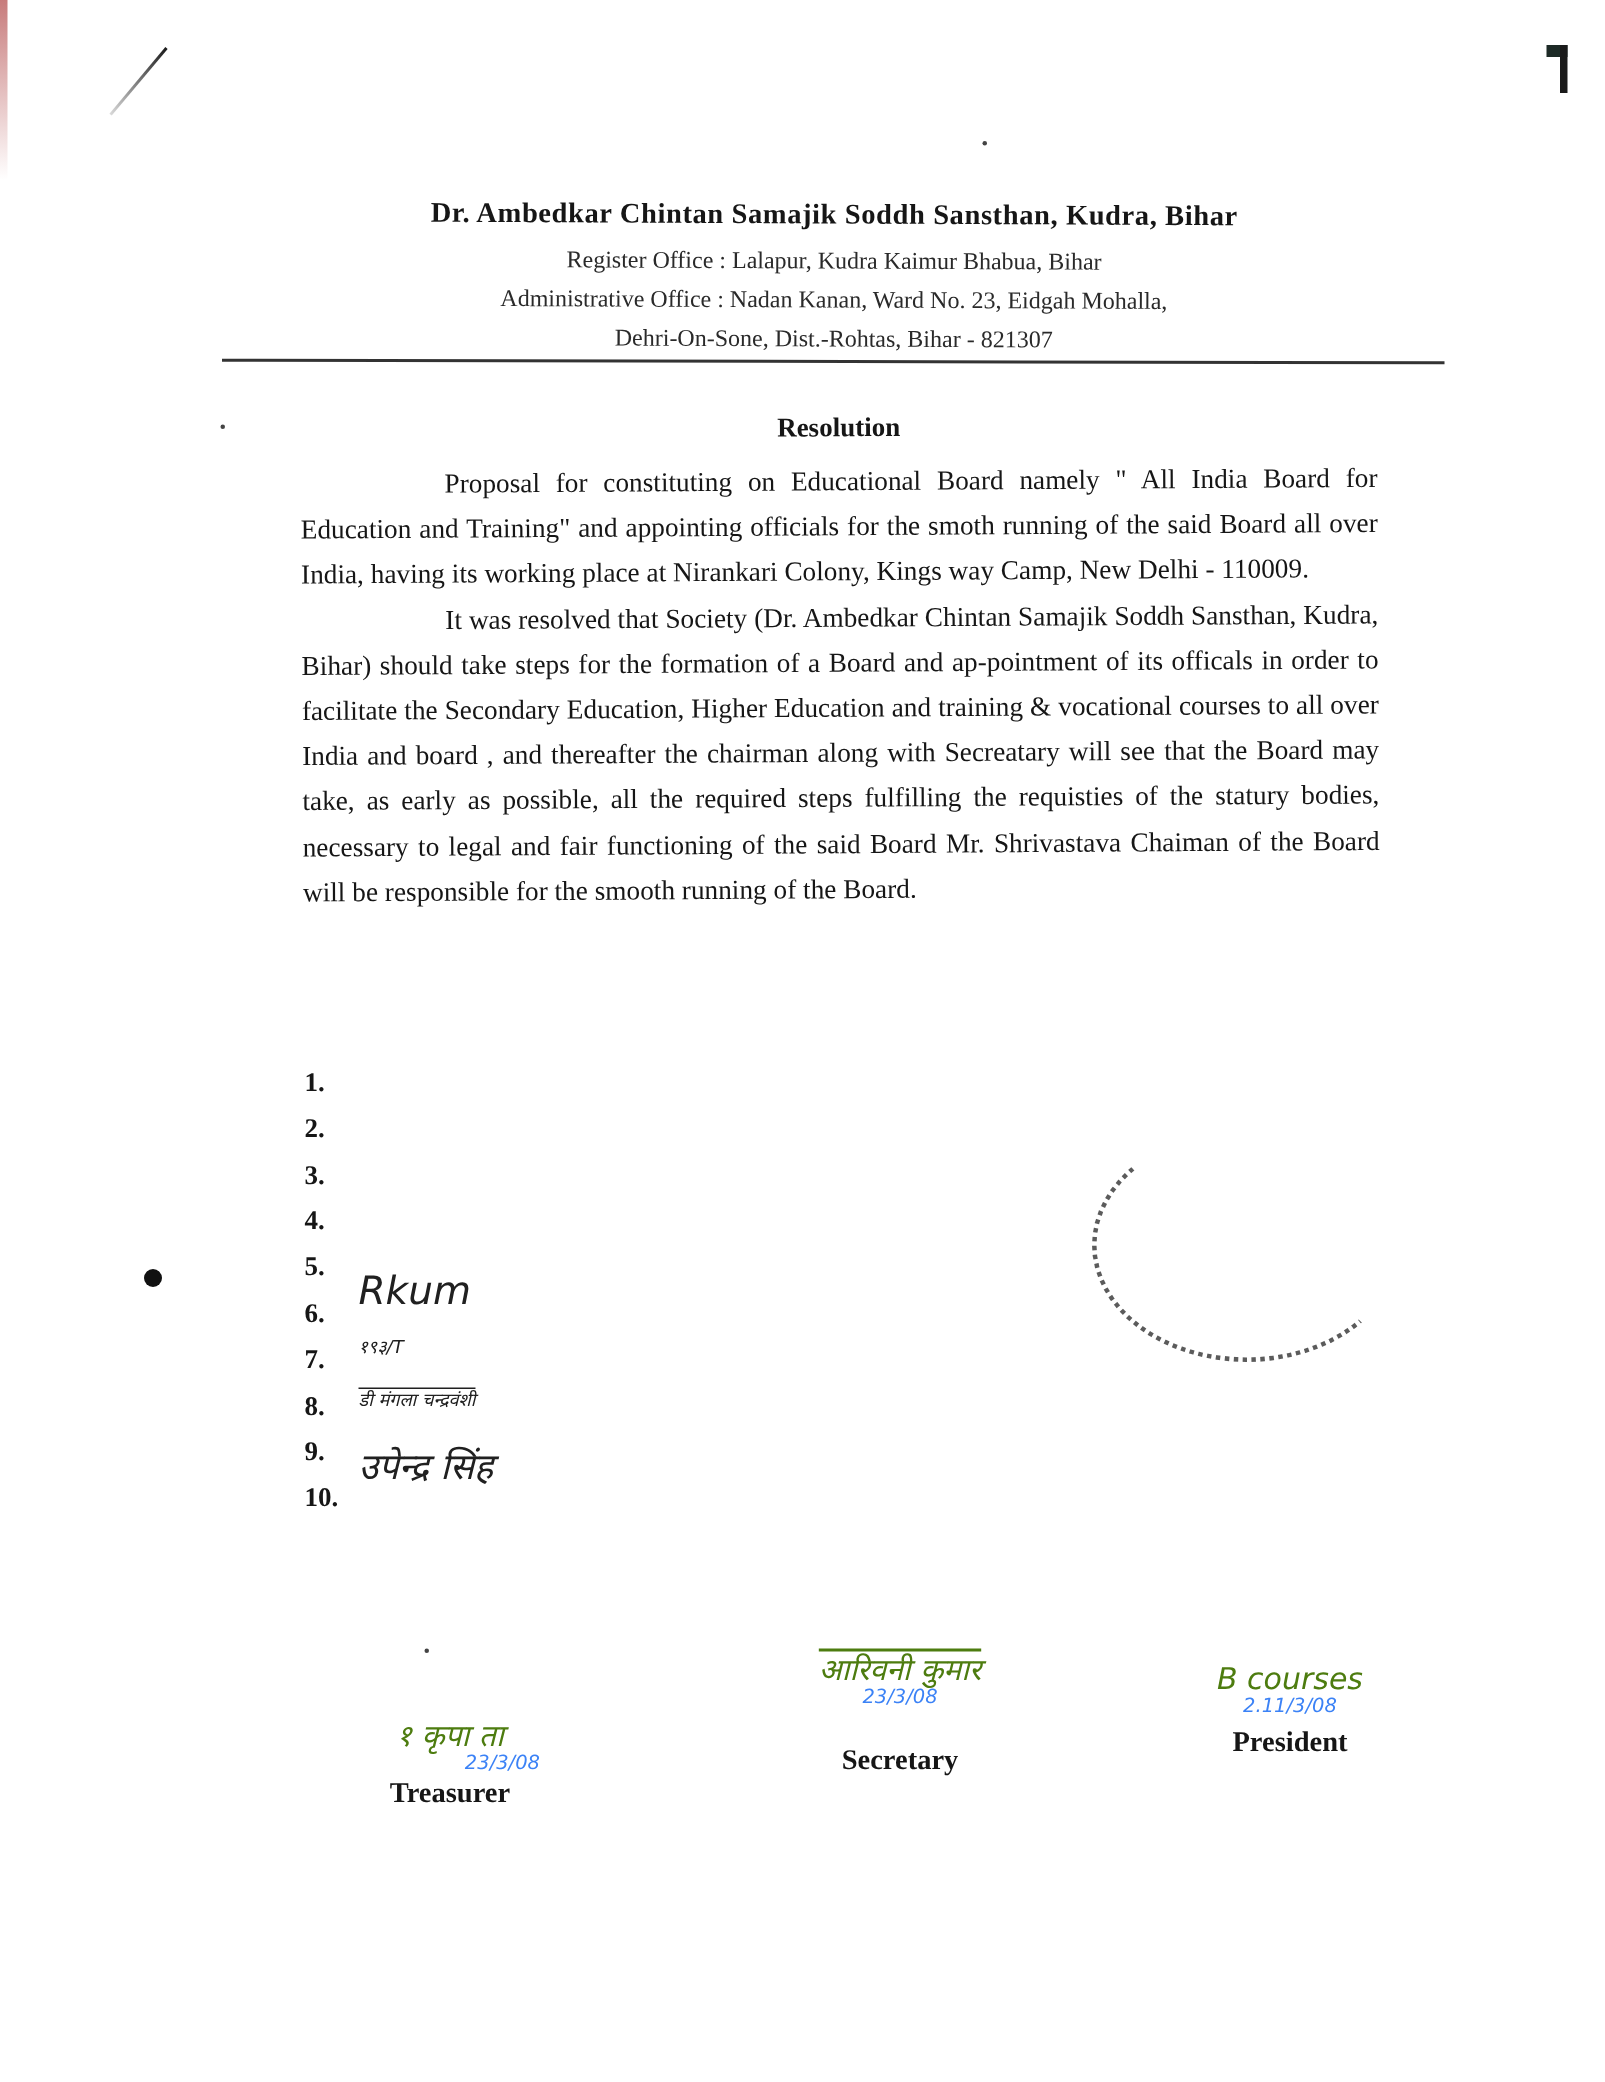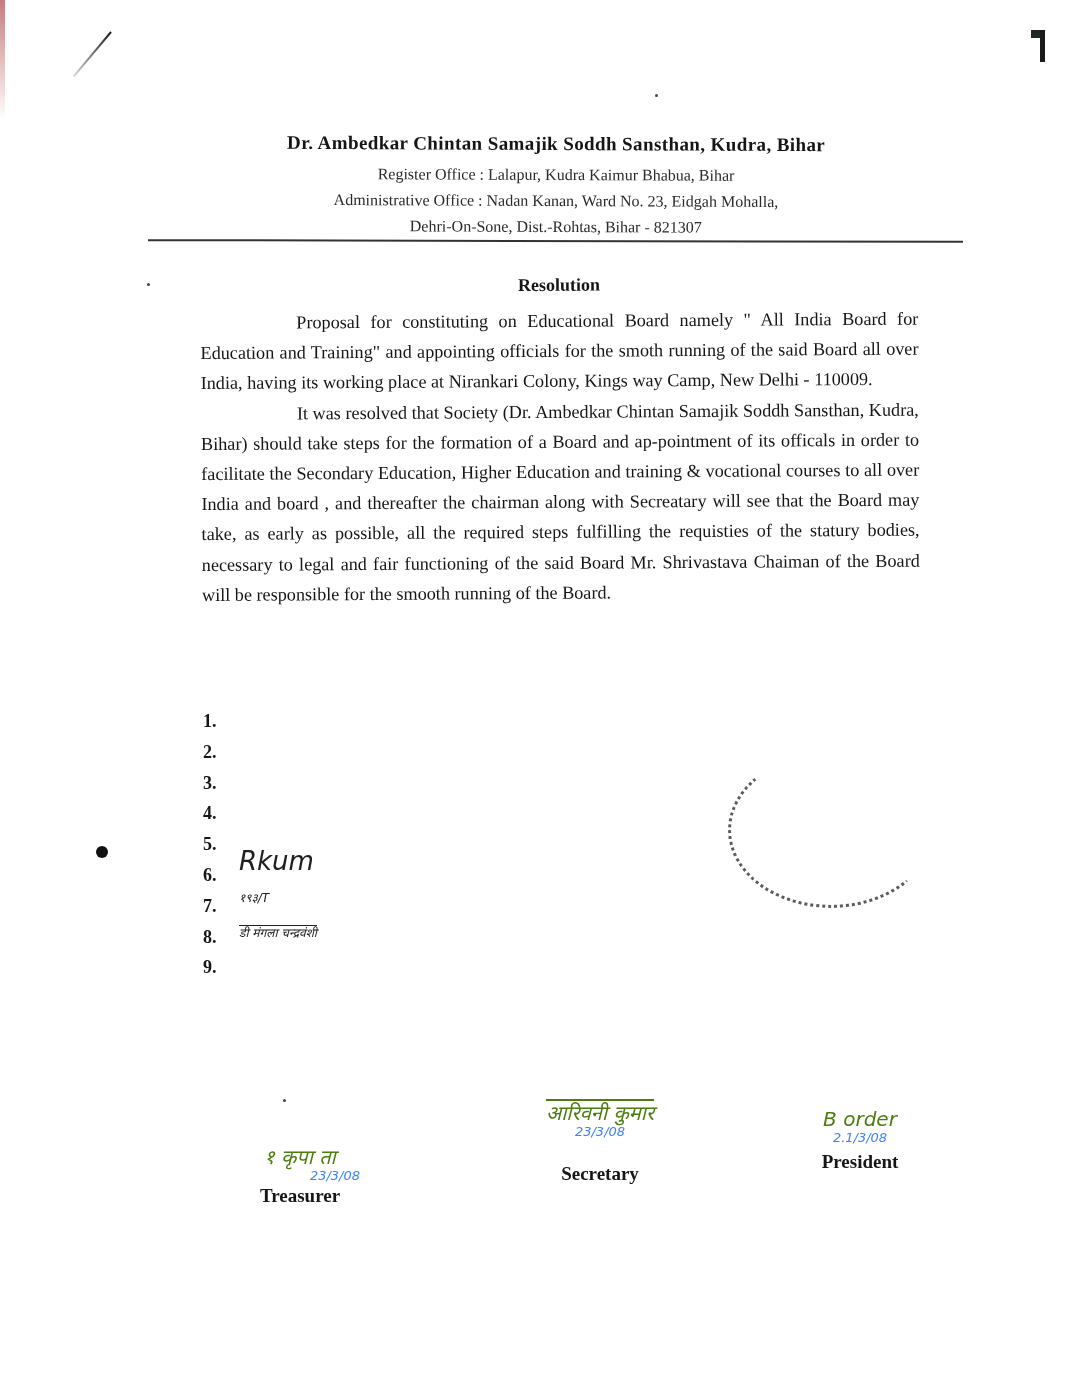--- a/index.html
+++ b/index.html
@@ -212,35 +212,36 @@
 <section class="members">
   <div class="member-row"><span class="member-num">1.</span><span class="member-sign"></span></div>
   <div class="member-row"><span class="member-num">2.</span><span class="member-sign"></span></div>
   <div class="member-row"><span class="member-num">3.</span><span class="member-sign"></span></div>
   <div class="member-row"><span class="member-num">4.</span><span class="member-sign"></span></div>
   <div class="member-row"><span class="member-num">5.</span><span class="member-sign"></span></div>
   <div class="member-row"><span class="member-num">6.</span><span class="member-sign" style="top:-14px; font-size:26px;">Rkum</span></div>
   <div class="member-row"><span class="member-num">7.</span><span class="member-sign" style="top:-8px;">१९३/T</span></div>
   <div class="member-row"><span class="member-num">8.</span><span class="member-sign" style="text-decoration:overline;">डी मंगला चन्द्रवंशी</span></div>
   <div class="member-row"><span class="member-num">9.</span><span class="member-sign"></span></div>
+  <div class="member-row"><span class="member-num">10.</span><span class="member-sign" style="top:-20px; font-size:24px;">उपेन्द्र सिंह</span></div>
 </section>
 
 <div class="seal"></div>
 
 <div class="signature-block sig-treasurer">
   <div class="sig-scrawl">१ कृपा ता</div>
   <div class="sig-date" style="text-align:right;">23/3/08</div>
   <div class="sig-role">Treasurer</div>
 </div>
 
 <div class="signature-block sig-secretary">
   <div class="sig-scrawl" style="text-decoration:overline;">आरिवनी कुमार</div>
   <div class="sig-date">23/3/08</div>
   <div style="height:22px;"></div>
   <div class="sig-role">Secretary</div>
 </div>
 
 <div class="signature-block sig-president">
-  <div class="sig-scrawl">B order</div>
-  <div class="sig-date">2.1/3/08</div>
+  <div class="sig-scrawl">B courses</div>
+  <div class="sig-date">2.11/3/08</div>
   <div style="height:4px;"></div>
   <div class="sig-role">President</div>
 </div>
 
 </body></html>

